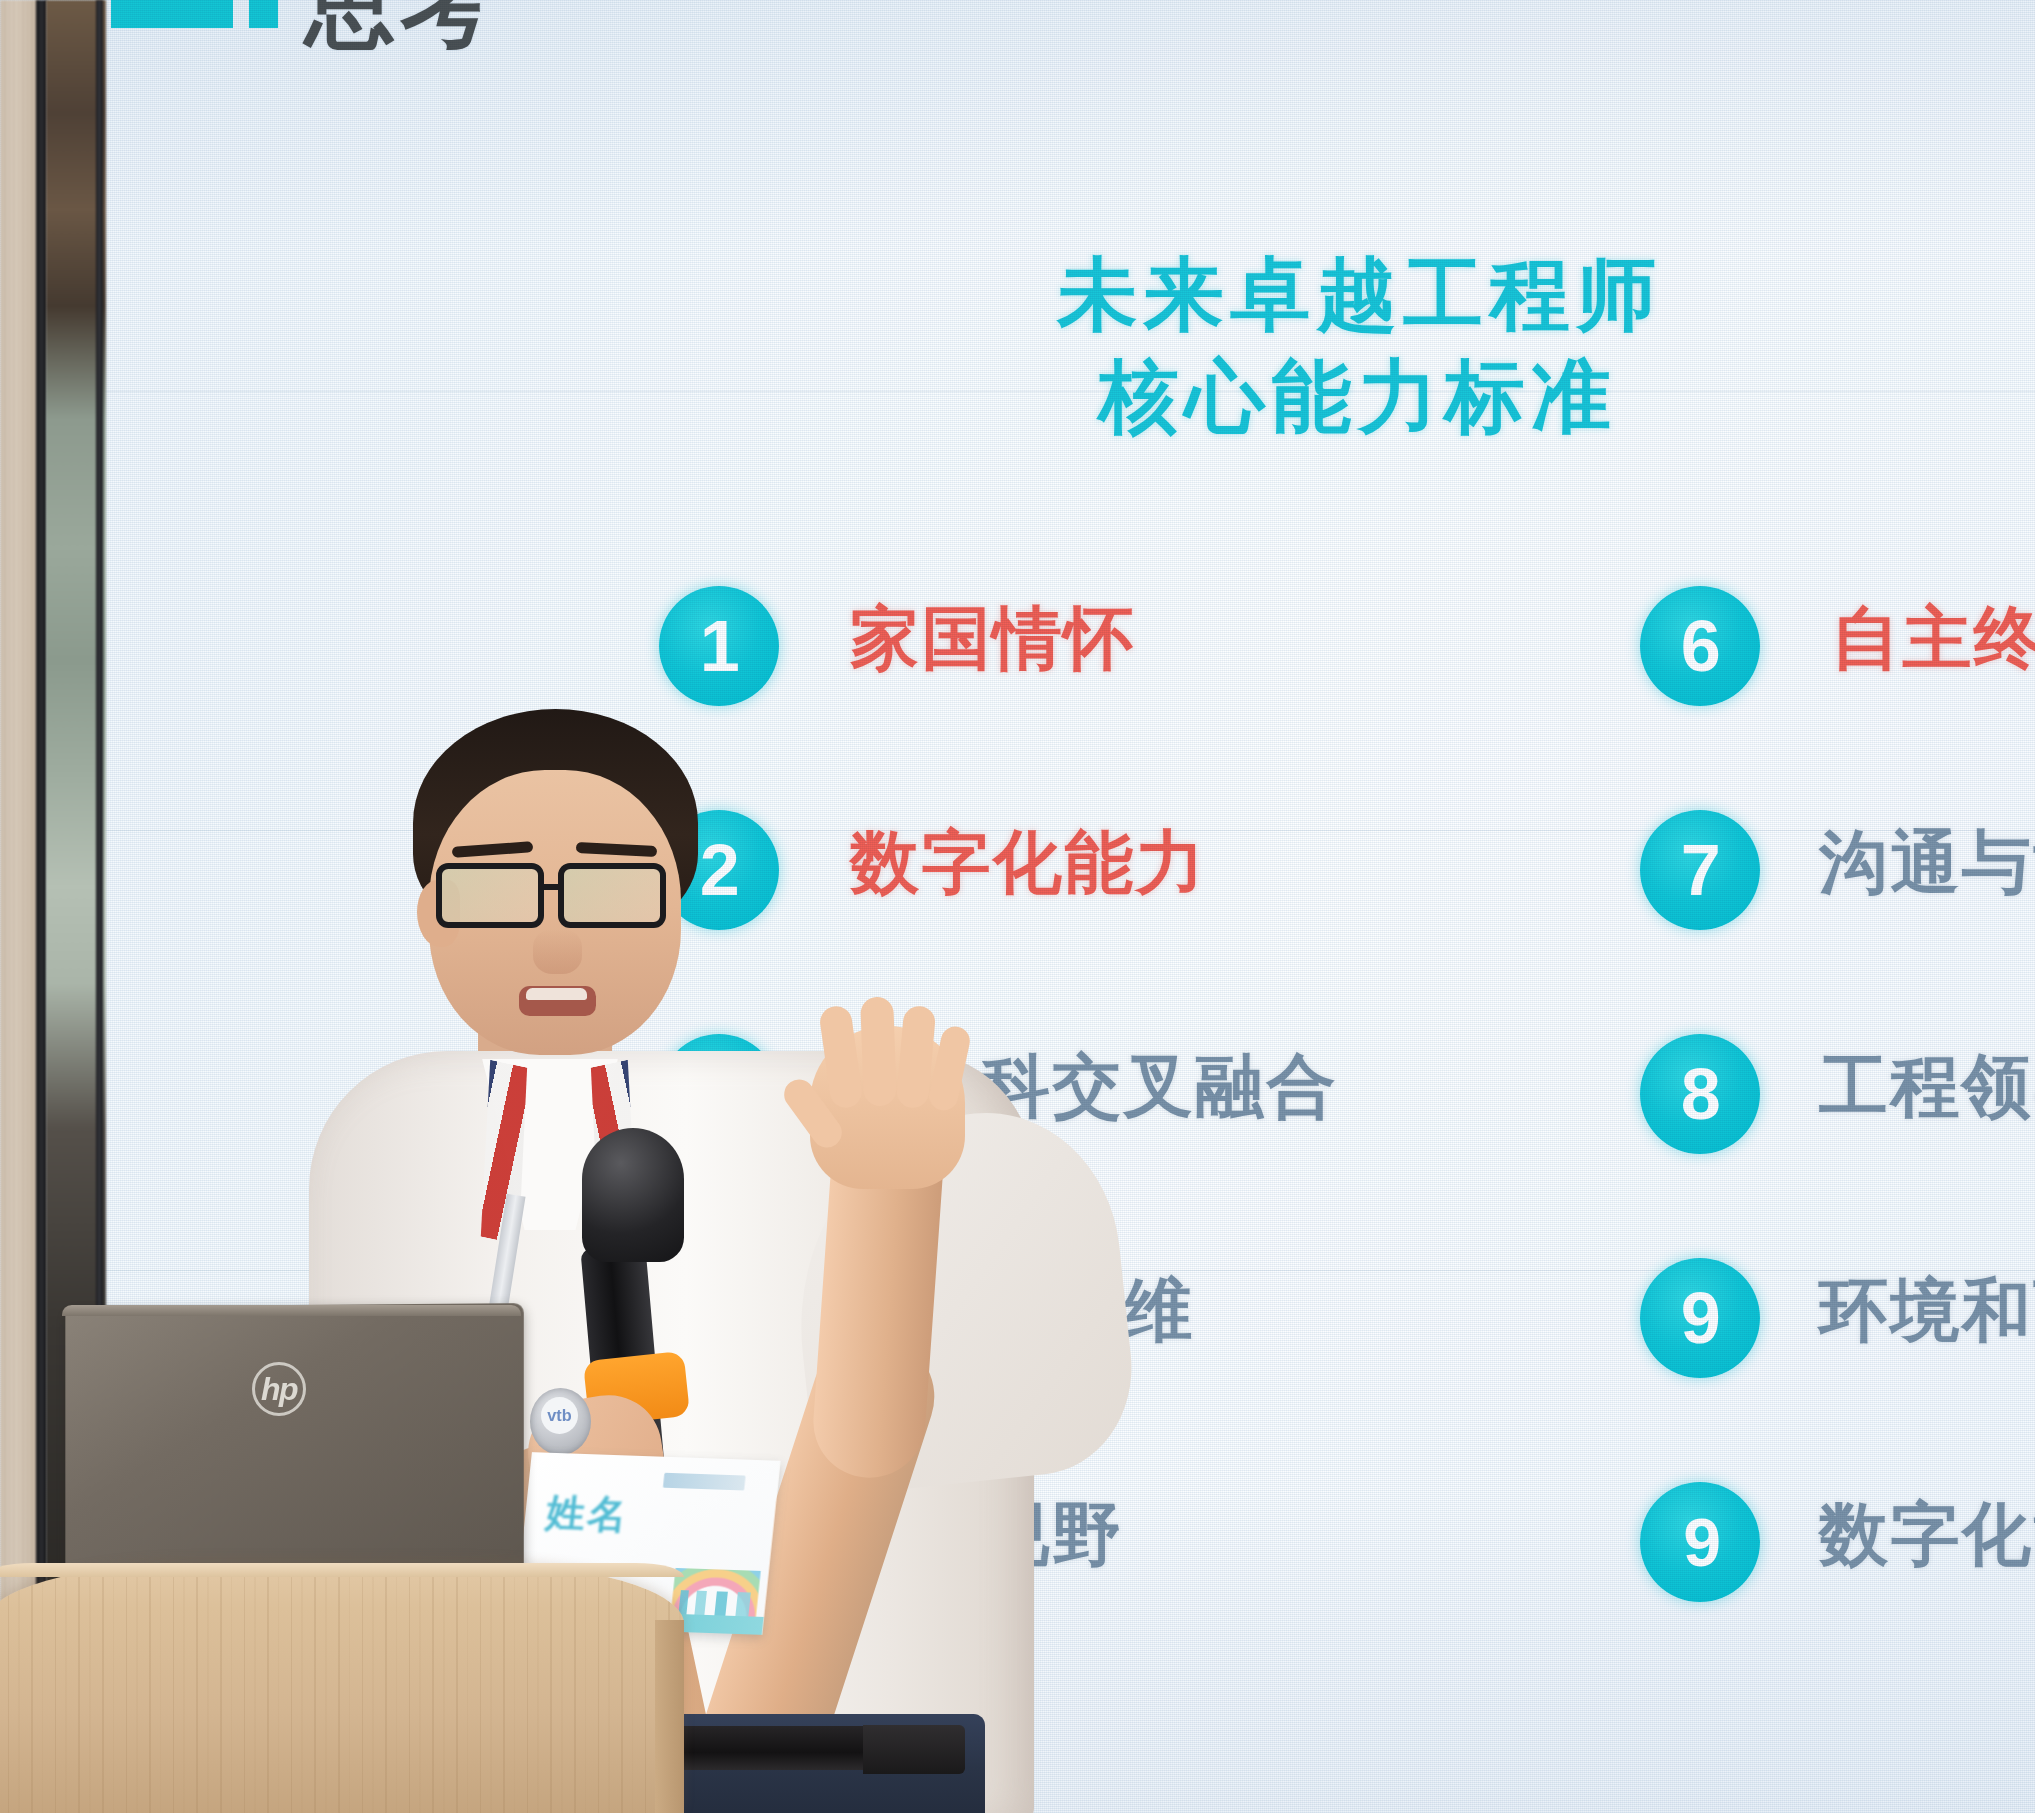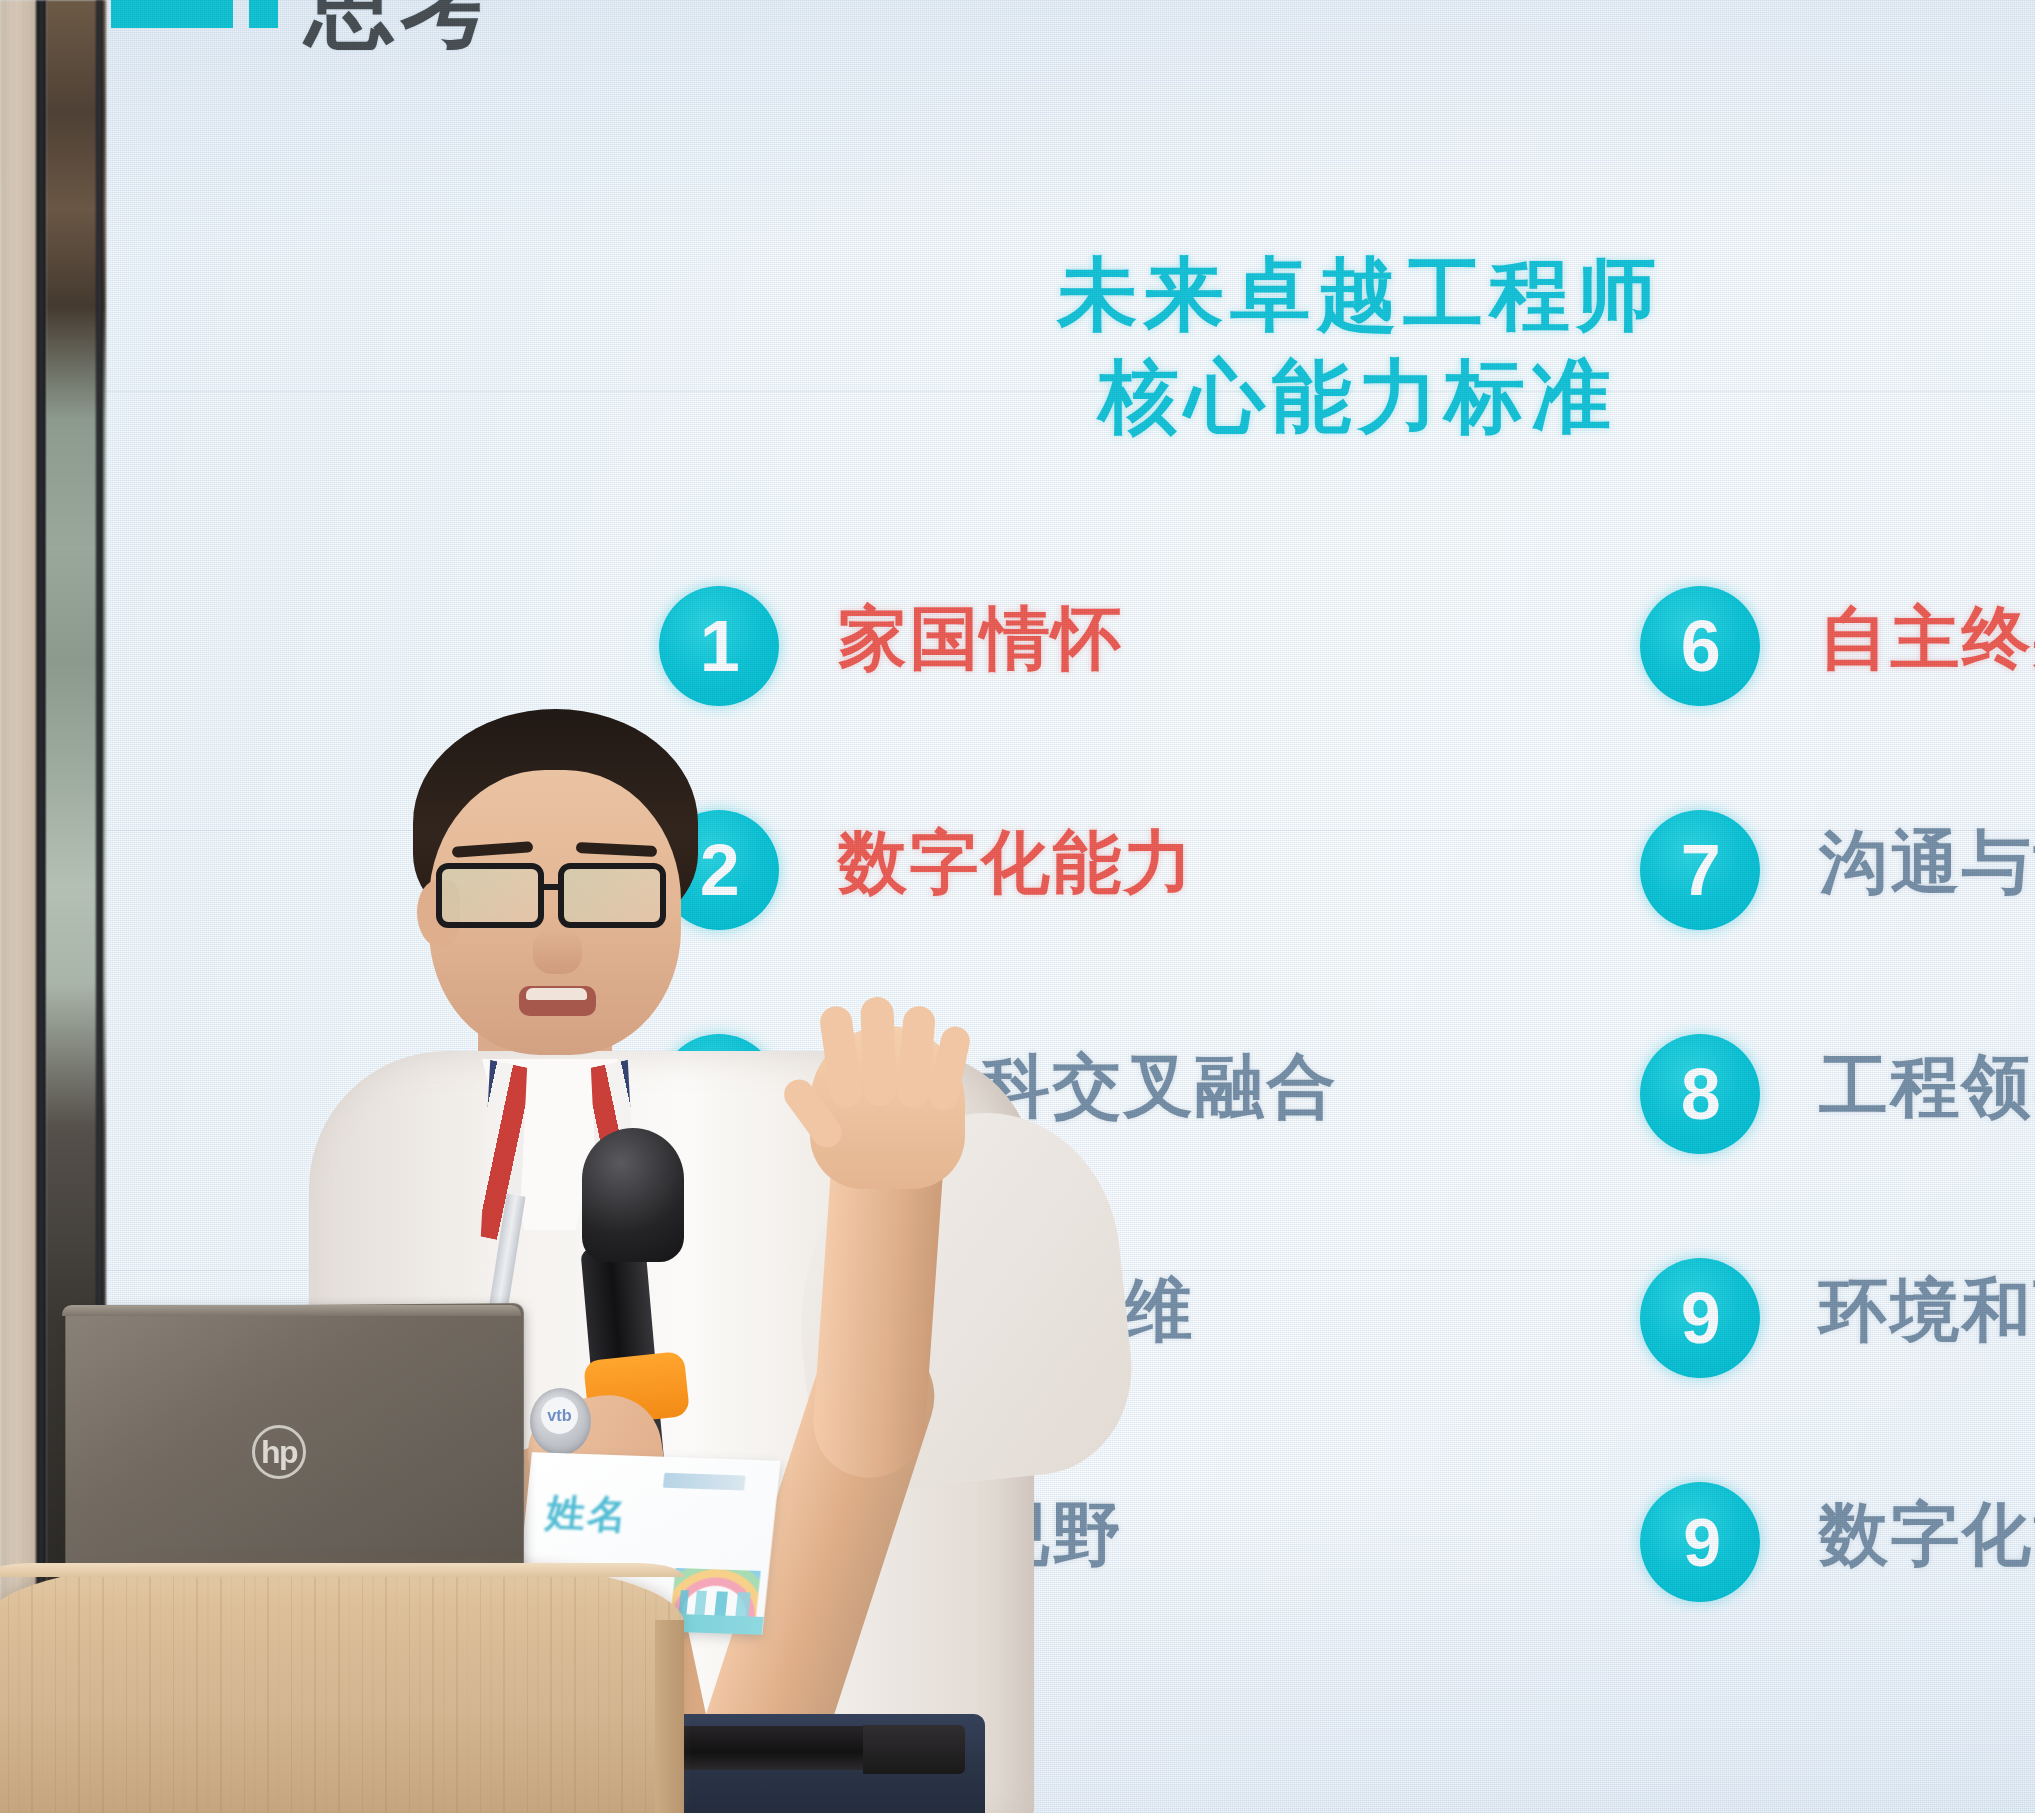--- a/index.html
+++ b/index.html
@@ -100,21 +100,21 @@
     box-shadow:0 0 14px rgba(20,200,220,.42);
     display:flex;align-items:center;justify-content:center;
     color:#ffffff;font-size:72px;font-weight:700;line-height:1;
     letter-spacing:-1.6px;
   }
   .badge.wide{letter-spacing:-4.1px;font-size:68px;}
   .label{
     position:absolute;left:179px;top:18px;
     font-size:69px;font-weight:700;line-height:1;letter-spacing:2.4px;white-space:nowrap;
   }
-  .label.red{color:#f25f56;text-shadow:0 0 6.5px rgba(242,95,86,.28);}
+  .label.red{color:#f25f56;text-shadow:0 0 6.5px rgba(242,95,86,.28);margin-left:12px;}
   .label.gray{color:#7b93a8;text-shadow:0 0 5.7px rgba(123,147,168,.24);}
 
   
   .person{position:absolute;left:175px;top:668px;width:1067px;height:1145px;}
 
   .neck{
     position:absolute;left:303px;top:301px;width:134px;height:134px;
     background:#d9ab8c;border-radius:16.3px;
   }
   .body{
@@ -326,25 +326,25 @@
     border-radius:9.8px 9.8px 3.3px 3.3px;
     box-shadow:0 4.9px 12.2px rgba(40,36,32,.38);
     transform:perspective(896px) rotateY(-3deg);
   }
   .laptop-edge{
     position:absolute;left:62px;top:1305px;width:459px;height:10.6px;
     background:linear-gradient(to bottom,#a49b90,#7d756b);
     border-radius:9.8px 9.8px 0 0;
   }
   .hp-logo{
-    position:absolute;left:252px;top:1425px;width:54px;height:54px;
+    position:absolute;left:252px;top:1362px;width:54px;height:54px;
     border-radius:50%;
     border:3.7px solid rgba(225,222,216,.82);
     display:flex;align-items:center;justify-content:center;
-    color:rgba(232,229,223,.9);font-size:32px;font-weight:700;
+    color:rgba(232,229,223,.9);font-size:32px;font-style:italic;font-weight:700;
     letter-spacing:-1.6px;
   }
   .podium{
     position:absolute;left:-16.3px;top:1563px;width:700px;height:250px;
     background:linear-gradient(to bottom,#e3c9a6 0%,#dcc09a 18%,#d3b591 60%,#c5a57f 100%);
     border-radius:212px 212px 0 0 / 61px 61px 0 0;
     box-shadow:0 -3.3px 10.6px rgba(120,95,65,.18);
   }
   .podium-grain{
     position:absolute;inset:0;

